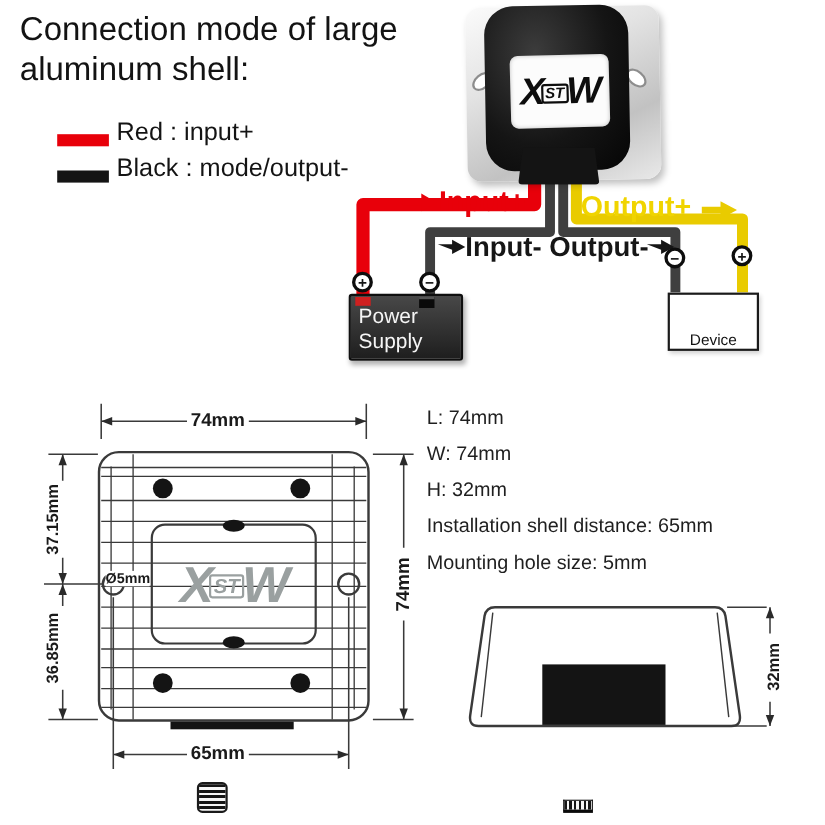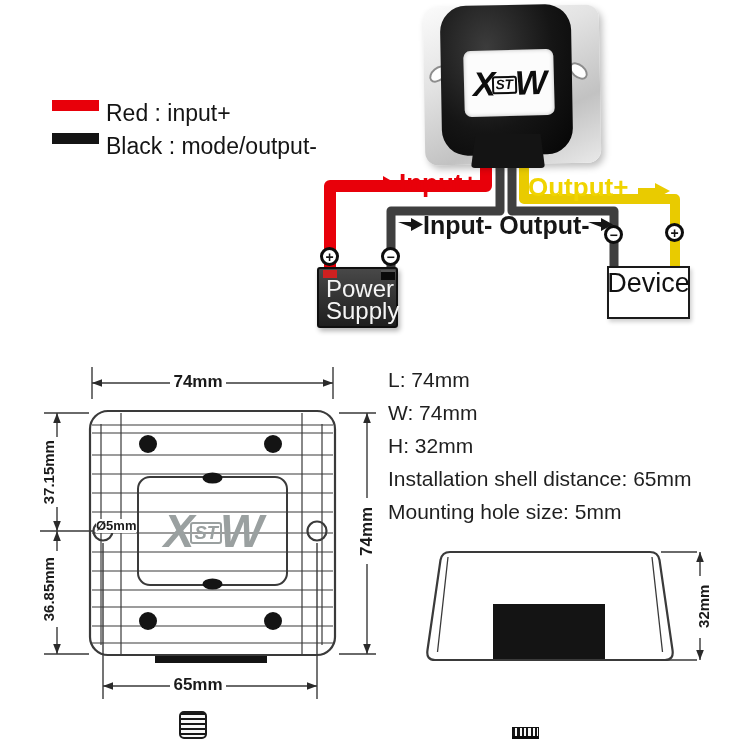--- a/index.html
+++ b/index.html
@@ -4,43 +4,43 @@
 <style>
   html,body{margin:0;padding:0;background:#fff;}
   #canvas{
     position:relative;width:750px;height:750px;background:#fff;overflow:hidden;
     font-family:"Liberation Sans","DejaVu Sans",sans-serif;color:#141414;
   }
   .abs{position:absolute;}
   
   .title{left:18px;top:8px;font-size:30px;line-height:37px;color:#131313;}
   .legend{left:52px;top:100px;}
-  .legend-row{display:flex;align-items:flex-start;height:33px;}
+  .legend-row{display:flex;align-items:flex-end;height:33px;}
   .swatch{width:47px;height:11px;margin-right:7px;flex:0 0 auto;}
   .legend-label{font-size:23px;white-space:nowrap;}
   .specs{left:388px;top:363px;}
-  .spec-line{font-size:21px;line-height:33px;color:#1f1f1f;white-space:nowrap;}
+  .spec-line{font-size:18px;line-height:33px;color:#1f1f1f;white-space:nowrap;}
   
   .wire-label{font-weight:bold;white-space:nowrap;z-index:4;}
   .lbl-input-plus{left:399px;top:168px;font-size:26px;}
   .lbl-output-plus{left:528px;top:172px;font-size:26px;}
   .lbl-inout-minus{left:423px;top:211px;font-size:25px;font-weight:600;color:#161616;}
   
   .term{width:19px;height:19px;box-sizing:border-box;border-radius:50%;background:#fff;
     border:3px solid #0d0d0d;display:flex;align-items:center;justify-content:center;
     font-weight:bold;font-size:14px;line-height:1;z-index:5;}
   
-  .ps-box{left:317px;top:267px;width:81px;height:61px;box-sizing:border-box;z-index:3;
+  .ps-box{left:317px;top:267px;width:104px;height:61px;box-sizing:border-box;z-index:3;
     background:linear-gradient(180deg,#484848,#1e1e1e);border:2px solid #0f0f0f;border-radius:3px;
-    color:#f5f5f5;font-size:24px;line-height:22px;padding:9px 0 0 7px;
+    color:#f5f5f5;font-size:19px;line-height:22px;padding:9px 0 0 7px;
     box-shadow:2px 3px 5px rgba(0,0,0,.3);}
   .ps-tab{position:absolute;top:1px;width:14px;height:8px;}
   .device-box{left:607px;top:266px;width:83px;height:53px;box-sizing:border-box;z-index:3;
-    background:#fff;border:2.5px solid #1a1a1a;display:flex;align-items:flex-start;justify-content:center;
-    font-size:27px;color:#111;box-shadow:2px 3px 4px rgba(0,0,0,.18);}
+    background:#fff;border:2.5px solid #1a1a1a;display:flex;align-items:flex-end;justify-content:center;
+    font-size:14px;color:#111;box-shadow:2px 3px 4px rgba(0,0,0,.18);}
   
   .flange{left:424px;top:6px;width:176px;height:158px;border-radius:13px;z-index:2;
     background:linear-gradient(155deg,#fbfbfb 0%,#e3e3e3 35%,#c2c2c2 70%,#e9e9e9 100%);
     box-shadow:3px 4px 7px rgba(0,0,0,.25);transform:rotate(-1deg);}
   .conv-body{left:441px;top:5px;width:131px;height:150px;border-radius:26px;z-index:2;
     background:radial-gradient(ellipse at 35% 28%,#3c3c3c 0%,#151515 55%,#050505 100%);
     transform:rotate(-1deg);}
   .conv-hole{width:17px;height:10px;border-radius:50%;background:#fff;border:2px solid #8d8d8d;z-index:2;}
   .hole-left{left:428px;top:67px;transform:rotate(-40deg);}
   .hole-right{left:568px;top:64px;transform:rotate(40deg);}
@@ -140,20 +140,24 @@
     <g>
       <path class="draw" stroke-width="2.2" fill="#fff" d="M450 552 H650 Q658 552 659.5 560 L672.5 650 Q674 660 665 660 H435 Q426 660 427.5 650 L440.5 560 Q442 552 450 552 Z"></path>
       <path class="draw" stroke-width="1.3" d="M448 557 L437.5 652 M652 557 L662.5 652"></path>
       <rect class="ink" x="493" y="604" width="112" height="55"></rect>
       <path class="dimline" d="M661 552 H697 M661 660 H697 M700 552 V576 M700 638 V660"></path>
       <polygon class="arrowhead" points="700,552 696.2,562 703.8,562"></polygon>
       <polygon class="arrowhead" points="700,660 696.2,650 703.8,650"></polygon>
     </g>
   </svg>
 
+  <div class="abs title">
+    <div>Connection mode of large</div>
+    <div>aluminum shell:</div>
+  </div>
 
   <div class="abs legend">
     <div class="legend-row">
       <span class="swatch" style="background: rgb(232, 0, 10);"></span>
       <span class="legend-label">Red : input+</span>
     </div>
     <div class="legend-row">
       <span class="swatch" style="background: rgb(20, 20, 20);"></span>
       <span class="legend-label">Black : mode/output-</span>
     </div>

